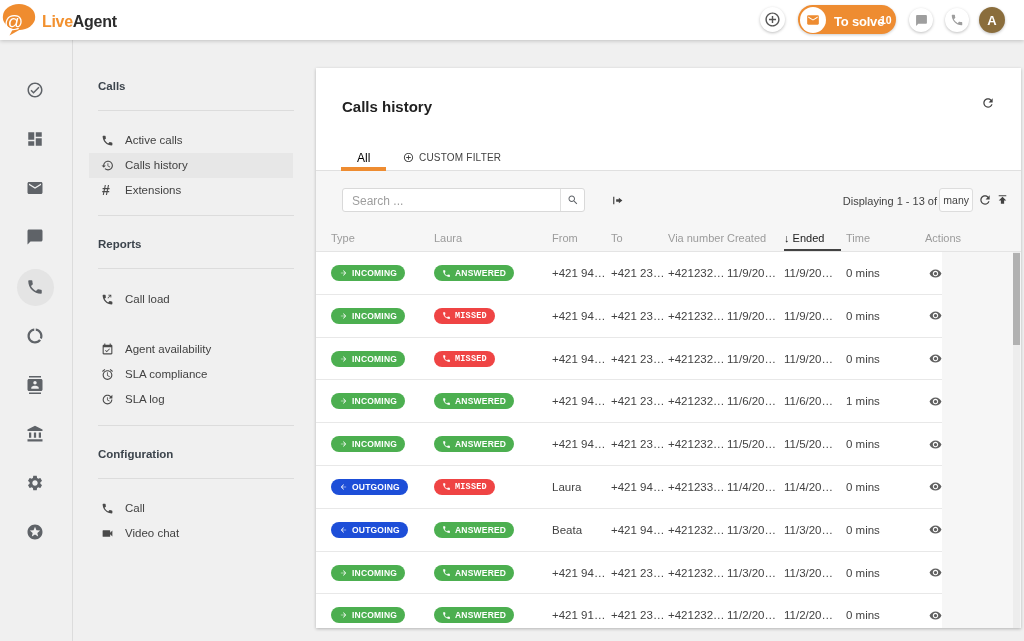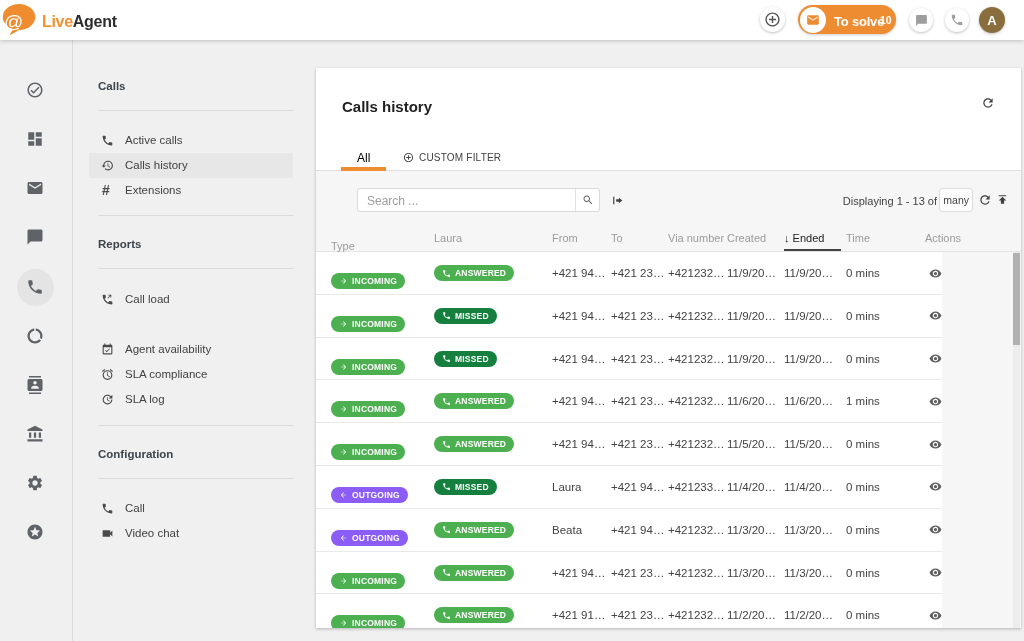--- a/index.html
+++ b/index.html
@@ -50,50 +50,50 @@
 .ctitle { position:absolute; left:26px; top:30px; font-size:15px; font-weight:bold; color:#212121; }
 .crefresh { position:absolute; left:665px; top:28px; width:14px; height:14px; color:#424242; }
 .tab1 { position:absolute; left:41px; top:83px; font-size:12px; color:#000000; }
 .tabline { position:absolute; left:25px; top:99px; width:45px; height:4px; background:#ee8c31; }
 .tab2 { position:absolute; left:87px; top:84px; font-size:10px; letter-spacing:0.2px; color:#424242; }
 .tab2 svg { display:inline-block; vertical-align:-2px; margin-right:5px; }
 
 
 .toolbar { position:absolute; left:0; top:104px; width:705px; height:53px; }
 .search { position:absolute; left:26px; top:16px; width:243px; height:24px; background:#fff;
-  border:1px solid #d9d9d9; border-radius:3px;margin-left:15px; }
+  border:1px solid #d9d9d9; border-radius:3px; }
 .search .ph { position:absolute; left:9px; top:5px; font-size:12px; color:#9e9e9e; }
 .search .sbtn { position:absolute; right:0; top:0; width:24px; height:22px; border-left:1px solid #e0e0e0;
   display:flex; align-items:center; justify-content:center; color:#5f6368; }
 .starticon { position:absolute; left:295px; top:22px; width:13px; height:13px; color:#424242; }
 .disp { position:absolute; right:84px; top:22.5px; font-size:11px; color:#424242; }
 .manybox { position:absolute; right:48px; top:16px; height:24px; padding:0 3px; line-height:22px;
   background:#fcfcfc; border:1px solid #ddd; border-radius:3px; font-size:10.5px; color:#424242; }
 .tb-re { position:absolute; right:29px; top:21px; width:14px; height:14px; color:#424242; }
 .tb-pub { position:absolute; right:12px; top:21px; width:13px; height:13px; color:#424242; }
 
 
 .thead { position:absolute; left:0; top:157px; width:705px; height:27px; font-size:11px; color:#9b9b9b; border-bottom:1px solid #e4e4e4; }
 .thead .cell { position:absolute; top:7px; }
 .endedhead { color:#212121; }
 .endedline { position:absolute; left:468px; top:24px; width:57px; height:2px; background:#424242; }
 .rows { position:absolute; left:0; top:184px; width:626px; height:376px; background:#fff; overflow:hidden; }
 .row { position:relative; width:705px; height:42.8px; border-bottom:1px solid #e8e8e8; }
 .cell { position:absolute; }
-.ctype { left:15px;margin-top:8px; } .cstatus { left:118px; } .cfrom { left:236px; } .cto { left:295px; }
+.ctype { left:15px; } .cstatus { left:118px; } .cfrom { left:236px; } .cto { left:295px; }
 .cvia { left:352px; } .ccreated { left:411px; } .cended { left:468px; } .ctime { left:530px; }
 .cact { left:609px; }
 .row .cell { top:15px; font-size:11.5px; color:#424242; }
 .row .bcell { top:13px; }
 .badge { height:16px; border-radius:8px; color:#fff; font-size:8.5px; font-weight:bold;
   display:inline-flex; align-items:center; letter-spacing:0.2px; padding:0 8px; }
 .b-in { background:#4caf50; }
-.b-out { background:#8b5cf6; }
+.b-out { background:#1d4ed8; }
 .b-ans { background:#4caf50; }
-.b-mis { background:#15803d; }
+.b-mis { background:#ef4444;font-family:Liberation Mono, monospace; }
 .badge svg { margin-right:4px; }
 .eye { position:absolute; left:613px; top:14.5px; width:13px; height:13px; color:#606060; }
 .eye svg { width:13px; height:13px; }
 
 
 .sbtrack { position:absolute; left:697px; top:184px; width:7px; height:376px; background:#ededed; }
 .sbthumb { position:absolute; left:0; top:1px; width:7px; height:92px; background:#b1b1b1; }
 </style>
 </head>
 <body>

